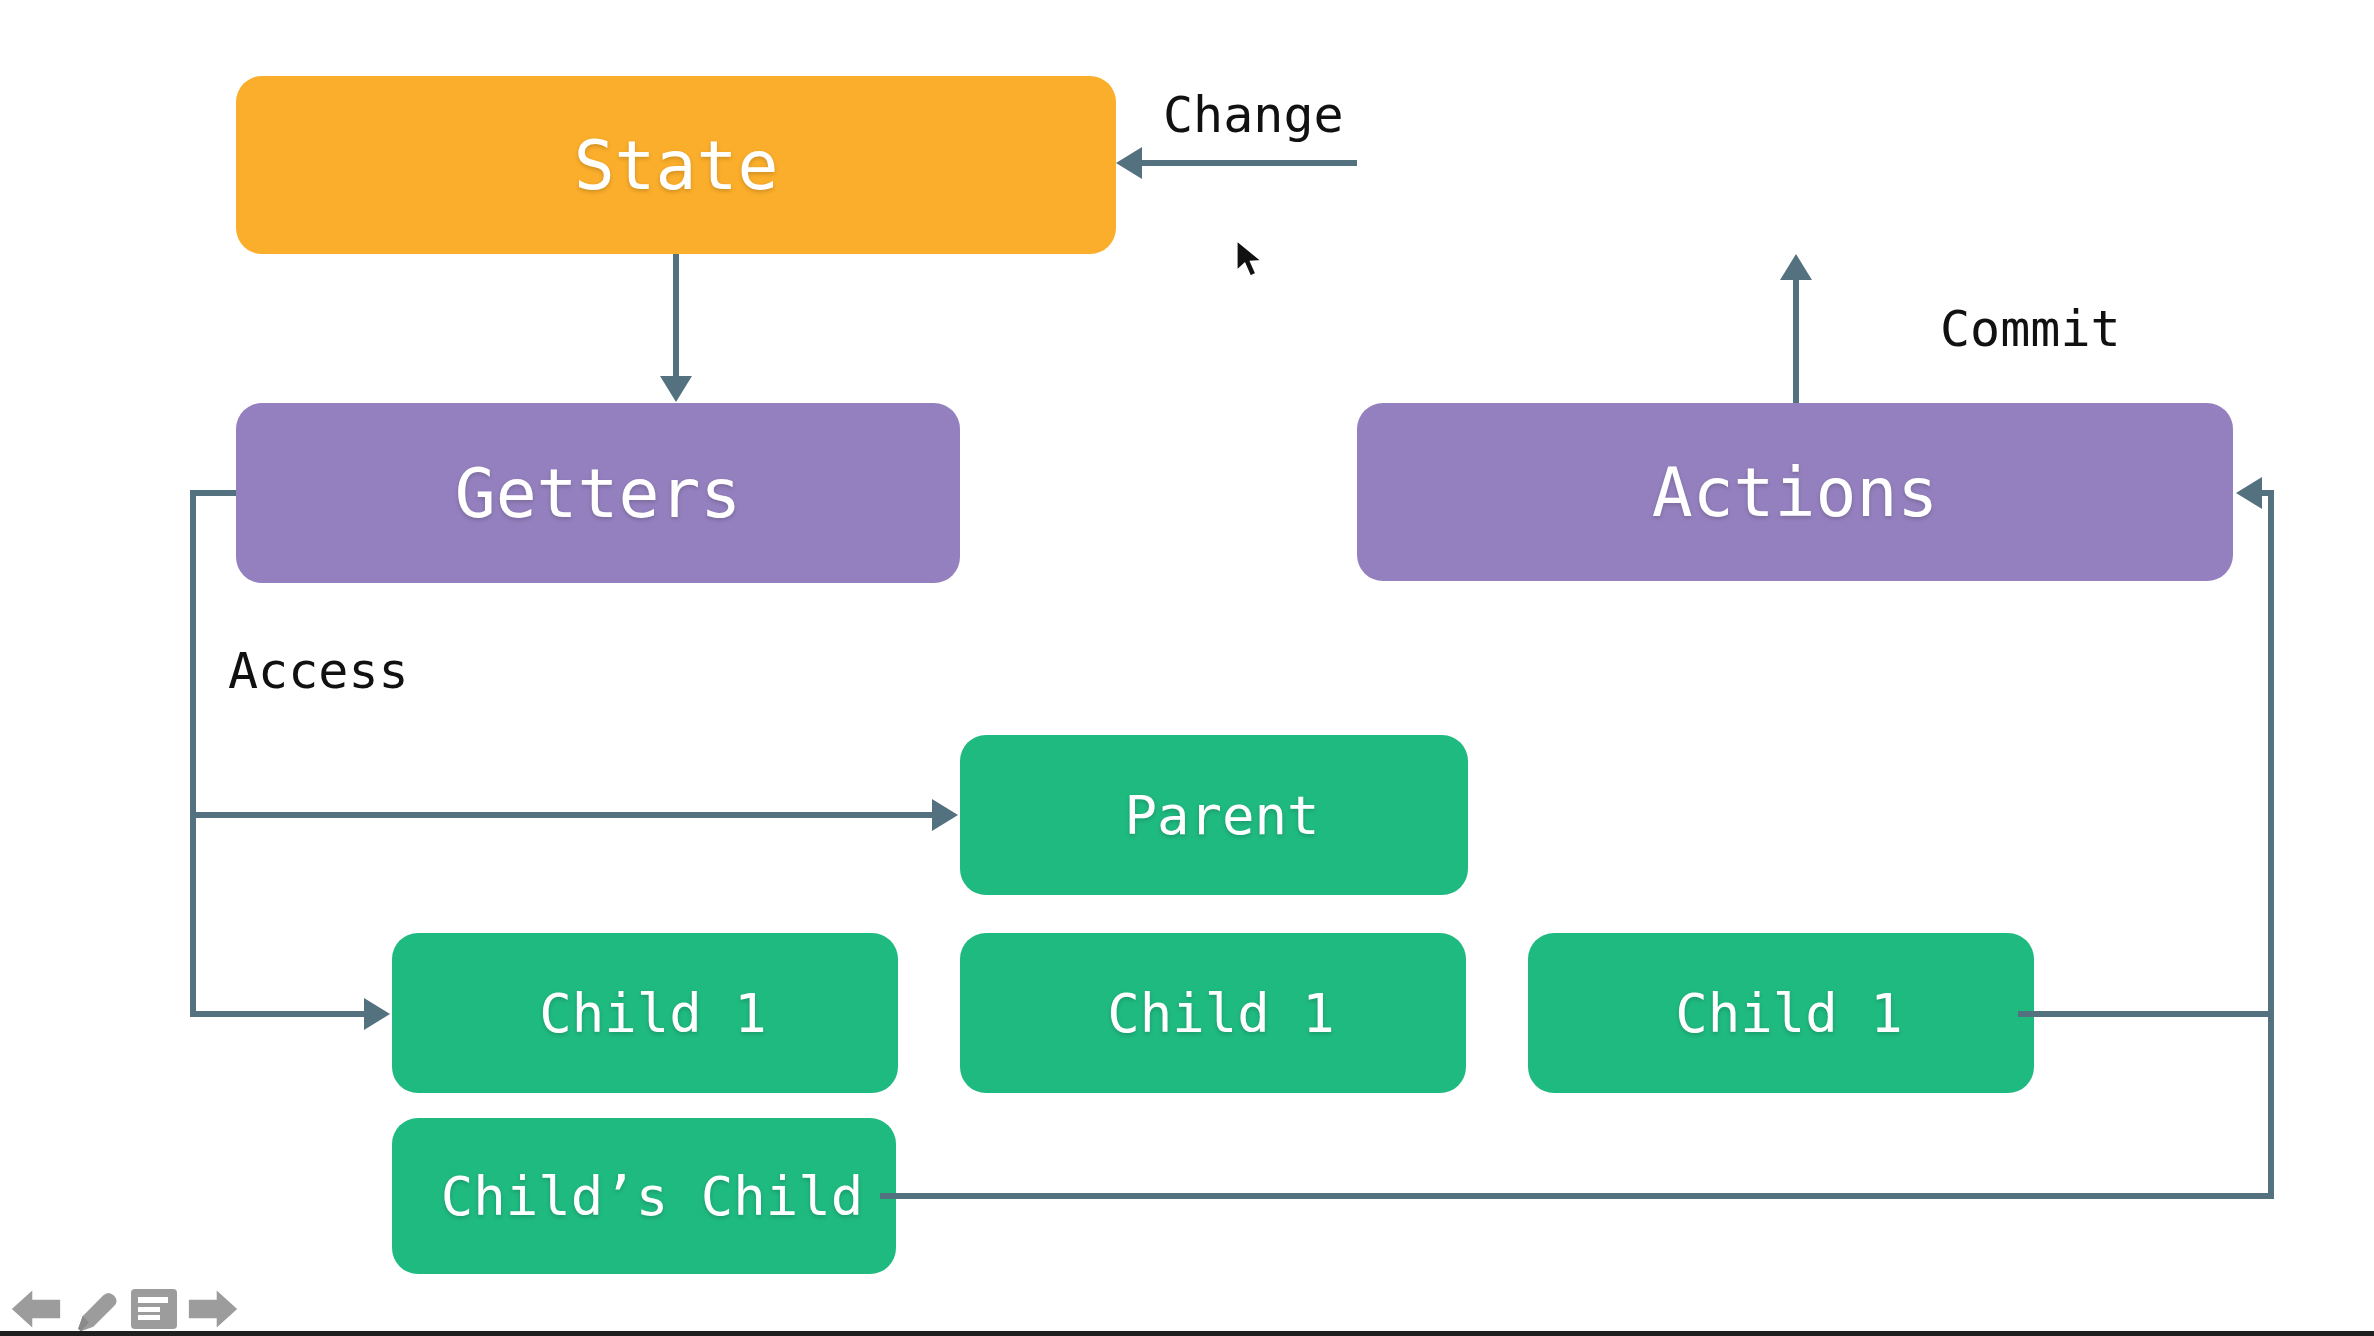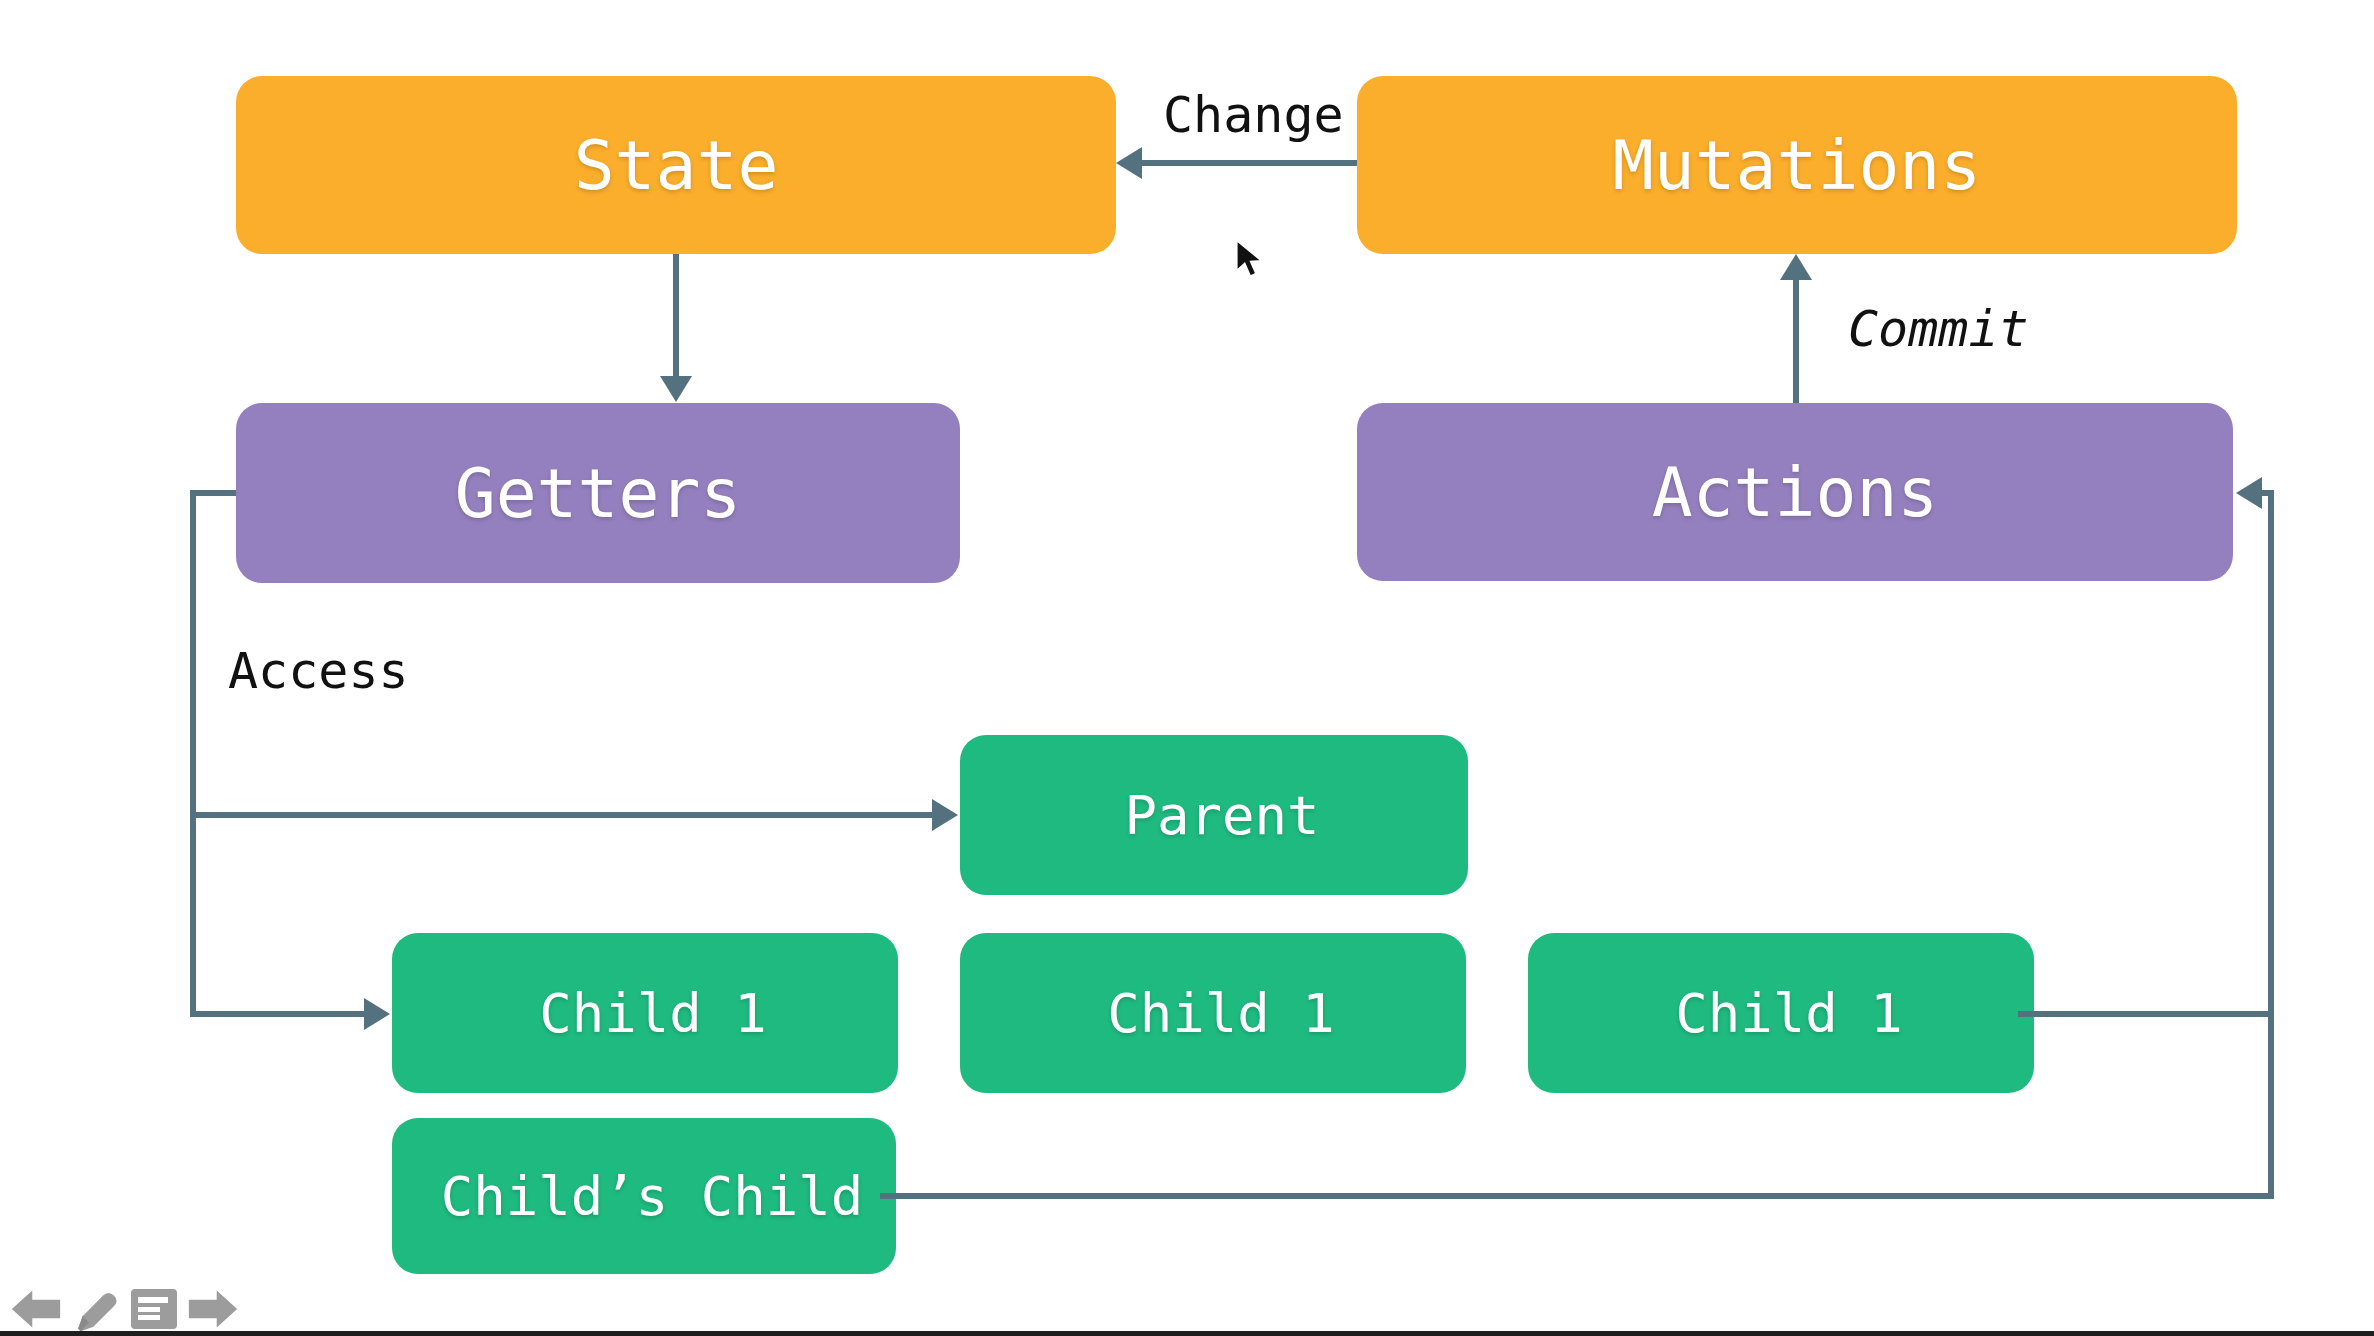--- a/index.html
+++ b/index.html
@@ -29,23 +29,20 @@
   #cursor{position:absolute;left:1233px;top:239px;}
 </style>
 </head>
 <body>
 
 <div id="stage">
 
   <div class="node orange big" style="left:236px;top:76px;width:880px;height:178px;">
     <span>State</span>
   </div>
-  <div class="node orange big" style="left:1357px;top:76px;width:880px;height:178px;">
-    <span>Mutations</span>
-  </div>
   <div class="node purple big" style="left:236px;top:403px;width:724px;height:180px;">
     <span>Getters</span>
   </div>
   <div class="node purple big" style="left:1357px;top:403px;width:876px;height:178px;">
     <span>Actions</span>
   </div>
   <div class="node green small" style="left:960px;top:735px;width:492px;height:160px;">
     <span>Parent</span>
   </div>
   <div class="node green small" style="left:392px;top:933px;width:490px;height:160px;">
@@ -63,21 +60,21 @@
 
   <div class="line" style="left:1140px;top:160px;width:217px;height:6px;"></div>
   <div class="ah left" style="left:1116px;top:147px;"></div>
   <div class="edge-label" style="left:1163px;top:86px;">Change</div>
 
   <div class="line" style="left:673px;top:254px;width:6px;height:122px;"></div>
   <div class="ah down" style="left:660px;top:376px;"></div>
 
   <div class="line" style="left:1793px;top:278px;width:6px;height:125px;"></div>
   <div class="ah up" style="left:1780px;top:254px;"></div>
-  <div class="edge-label" style="left:1848px;top:300px;font-style:italic;">Commit</div>
+  <div class="edge-label" style="left:1940px;top:300px;">Commit</div>
 
   <div class="line" style="left:190px;top:490px;width:46px;height:6px;"></div>
   <div class="line" style="left:190px;top:490px;width:6px;height:527px;"></div>
   <div class="line" style="left:190px;top:812px;width:742px;height:6px;"></div>
   <div class="ah right" style="left:932px;top:799px;"></div>
   <div class="line" style="left:190px;top:1011px;width:176px;height:6px;"></div>
   <div class="ah right" style="left:364px;top:998px;"></div>
   <div class="edge-label" style="left:228px;top:642px;">Access</div>
 
   <div class="line" style="left:2018px;top:1011px;width:256px;height:6px;"></div>

